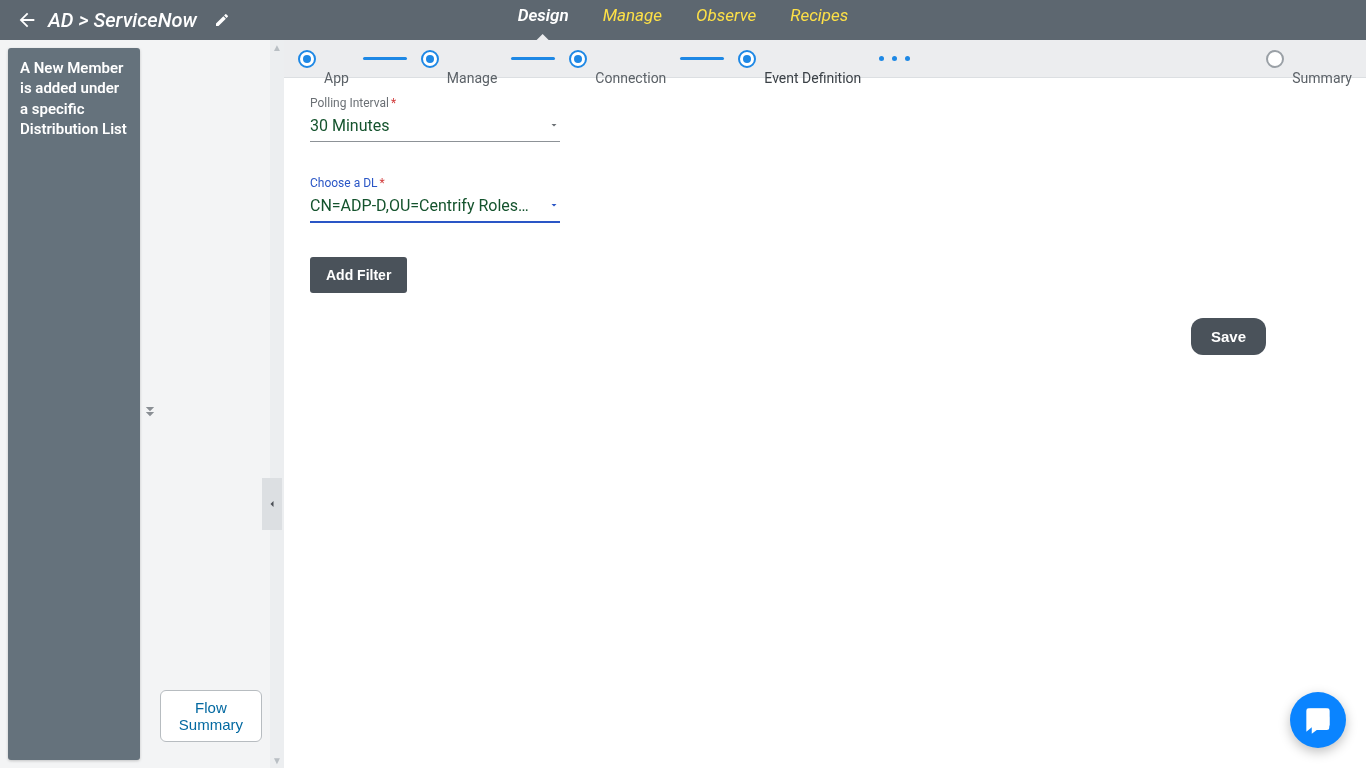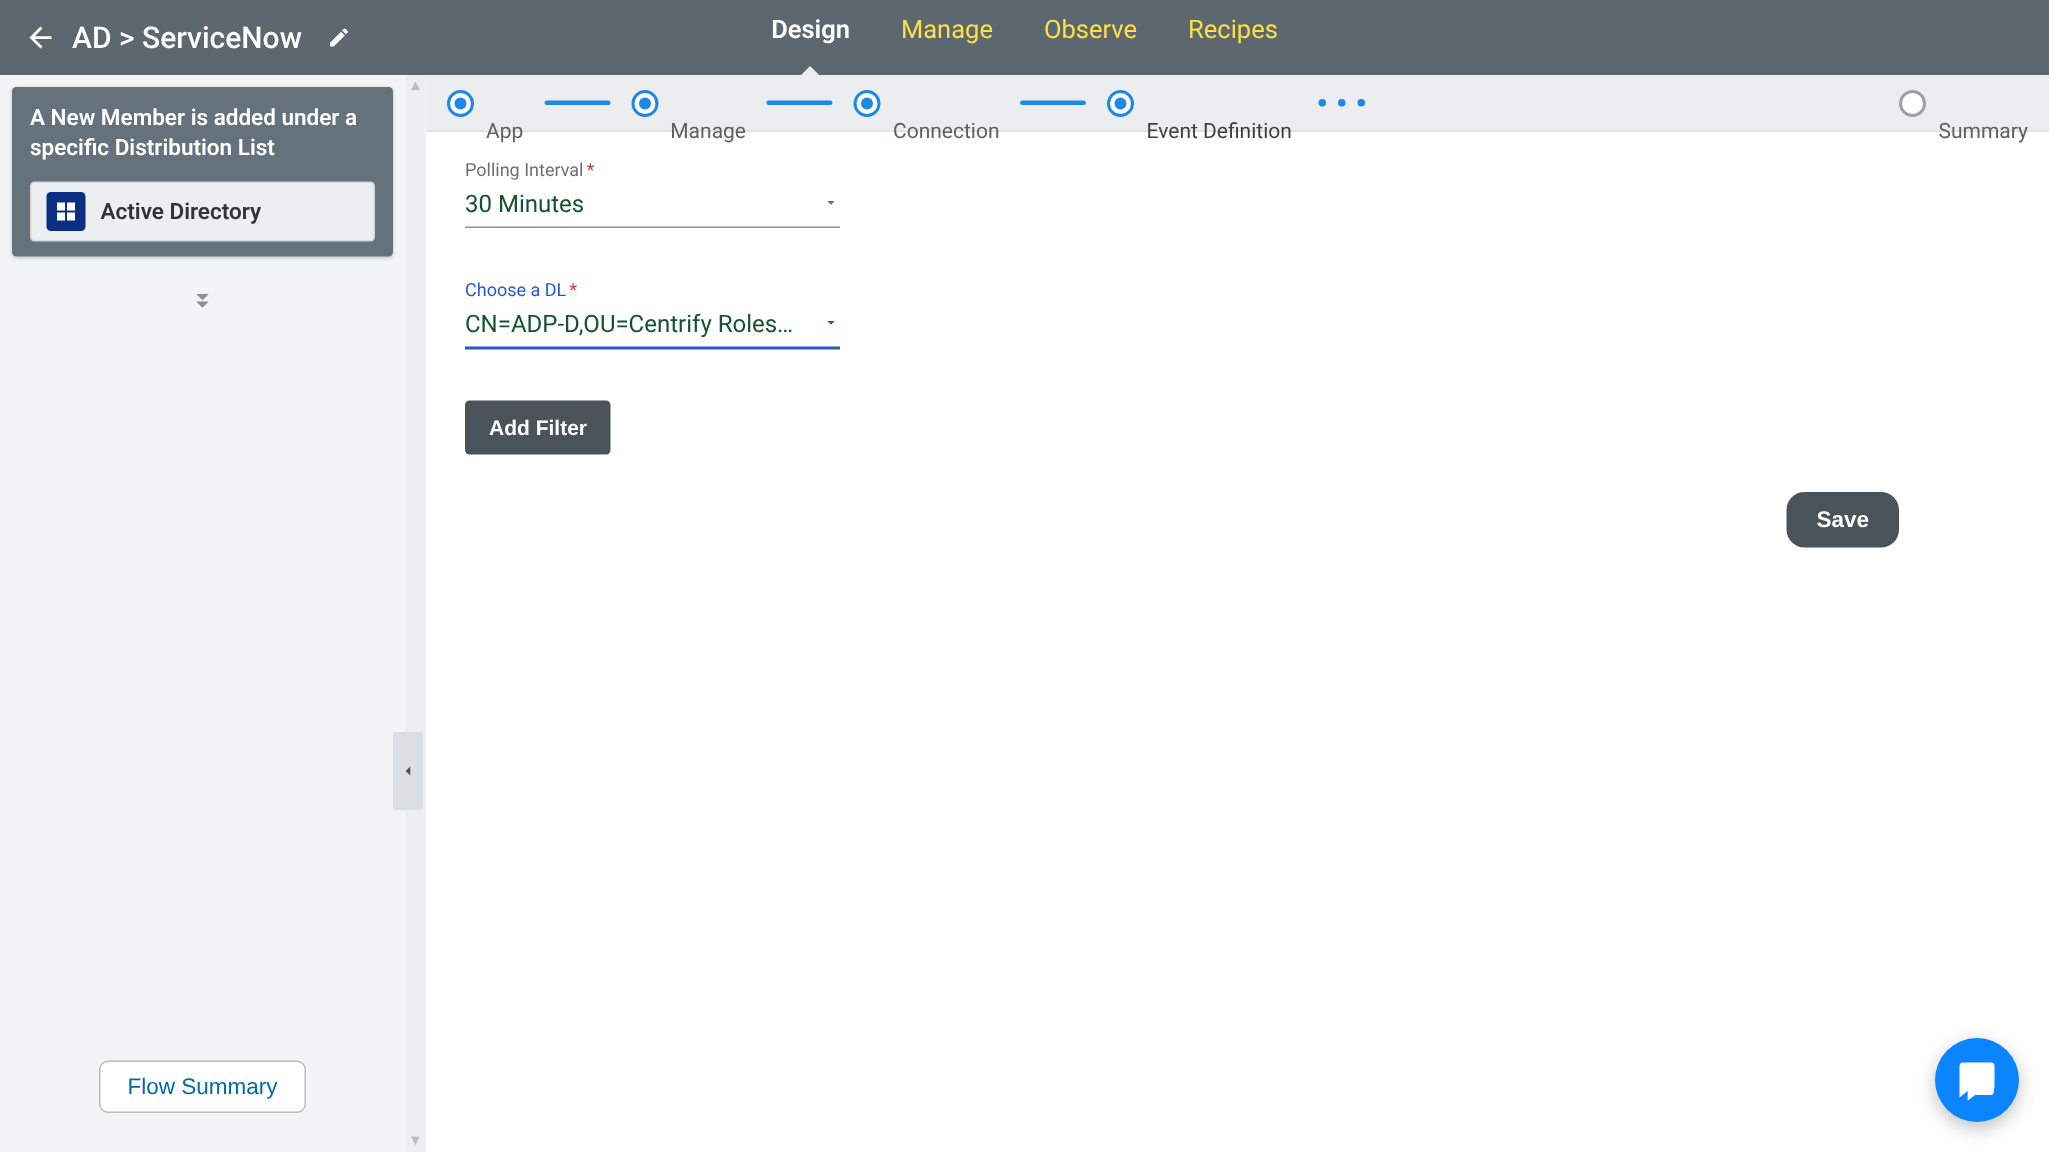--- a/index.html
+++ b/index.html
@@ -1,35 +1,35 @@
 <!DOCTYPE html>
 <html><head>
 <meta charset="utf-8">
 <style>
   * { box-sizing: border-box; margin: 0; padding: 0; }
   html, body { width: 1366px; height: 768px; font-family: -apple-system, "Segoe UI", Roboto, Arial, sans-serif; overflow: hidden; }
   body { background: #f3f4f5; display: flex; flex-direction: column; }
 
   
-  .topbar { height: 50px; background: #5d6770; display: flex; align-items: center; color: #fff; position: relative; }
+  .topbar { height: 40px; background: #5d6770; display: flex; align-items: center; color: #fff; position: relative; font-style: italic; }
   .topbar-left { display: flex; align-items: center; gap: 10px; padding-left: 16px; }
   .back-arrow { width: 22px; height: 22px; display:flex; align-items:center; justify-content:center; cursor:pointer; }
   .breadcrumb { font-size: 20px; font-weight: 500; color:#fff; }
   .edit-icon { width:18px; height:18px; display:flex; align-items:center; justify-content:center; cursor:pointer; margin-left:6px;}
   .top-tabs { display:flex; gap:30px; position:absolute; left:50%; transform:translateX(-50%); height:100%; align-items:flex-end; }
   .top-tab { color:#fde047; font-size:17px; padding:0 2px 10px 2px; cursor:pointer; height:100%; display:flex; align-items:center; position:relative; }
   .top-tab.active { color:#fff; font-weight:600; }
   .top-tab.active::after { content:""; position:absolute; bottom:-1px; left:50%; transform:translateX(-50%); width:0; height:0; border-left:7px solid transparent; border-right:7px solid transparent; border-bottom:7px solid #ecedef; }
   .topbar-right { margin-left:auto; display:flex; align-items:center; gap:18px; padding-right:20px; }
   .status-label { font-size:18px; font-weight:600; color:#fff; margin-right:6px;}
   .topbar-icon { width:22px; height:22px; display:flex; align-items:center; justify-content:center; cursor:pointer; fill:#fff; }
 
   
   .main { flex:1; display:flex; position:relative; }
-  .side-col { width:270px; background:#f3f4f5; display:flex; flex-direction:column; padding:8px; position:relative; }
+  .side-col { width:270px; background:#f3f4f5; display:flex; flex-direction:row; padding:8px; position:relative; }
   .side-card { background:#65727c; color:#fff; border-radius:3px; padding:10px 12px; box-shadow:0 1px 3px rgba(0,0,0,.2); }
   .side-card-title { font-size:15px; font-weight:600; line-height:1.35; }
   .app-chip { margin-top:12px; background:#eceef0; border:1px solid #d4d8db; border-radius:3px; display:flex; align-items:center; gap:10px; padding:6px 10px; color:#333; }
   .app-chip-icon { width:26px; height:26px; background:#0a2f82; border-radius:3px; display:flex; align-items:center; justify-content:center; }
   .app-chip-label { font-size:15px; font-weight:600; color:#333; }
   .chevrons-down { margin-top:20px; align-self:center; color:#8a8f94; cursor:pointer; }
   .side-footer { margin-top:auto; display:flex; justify-content:center; padding-bottom:18px; }
   .flow-summary-btn { background:#fff; border:1px solid #b7bcc0; border-radius:6px; padding:8px 18px; font-size:15px; font-weight:400; color:#0369a1; cursor:pointer; }
 
   .side-scroll { width:14px; background:#eceef0; display:flex; flex-direction:column; justify-content:space-between; align-items:center; padding:2px 0; }
@@ -103,28 +103,20 @@
         <span>Recipes</span>
       </div>
   </div>
 
 </div>
 
 <div class="main">
   <div class="side-col">
     <div class="side-card">
       <div class="side-card-title">A New Member is added under a specific Distribution List</div>
-      <div class="app-chip">
-        <span class="app-chip-icon">
-          <svg width="16" height="16" viewBox="0 0 24 24" fill="#fff">
-              <path d="M3 3h8v8H3zM13 3h8v8h-8zM3 13h8v8H3zM13 13h8v8h-8z"></path>
-            </svg>
-        </span>
-        <span class="app-chip-label">Active Directory</span>
-      </div>
     </div>
     <span class="chevrons-down">
       <svg width="20" height="20" viewBox="0 0 24 24" fill="#8a8f94">
           <path d="M7 6l5 5 5-5H7zm0 6l5 5 5-5H7z"></path>
         </svg>
     </span>
     <div class="side-footer">
       <button class="flow-summary-btn">Flow Summary</button>
     </div>
   </div>

